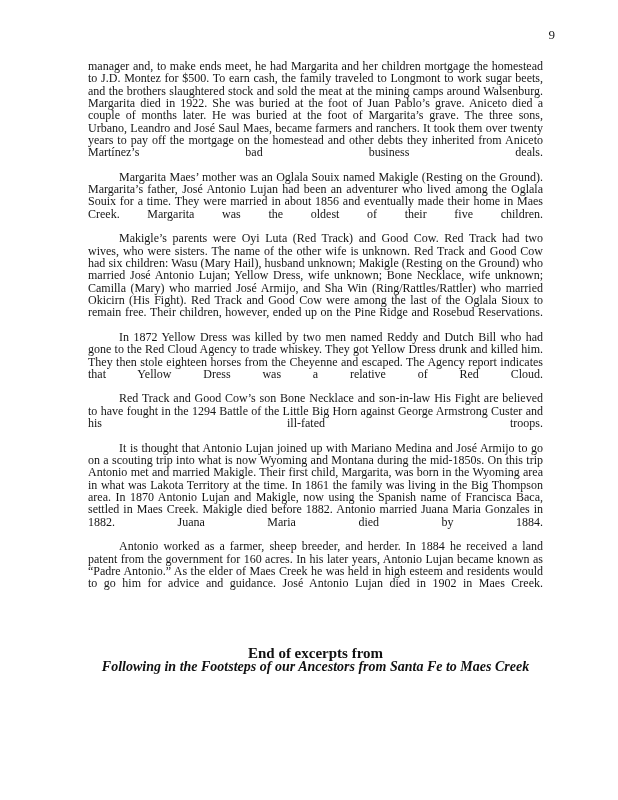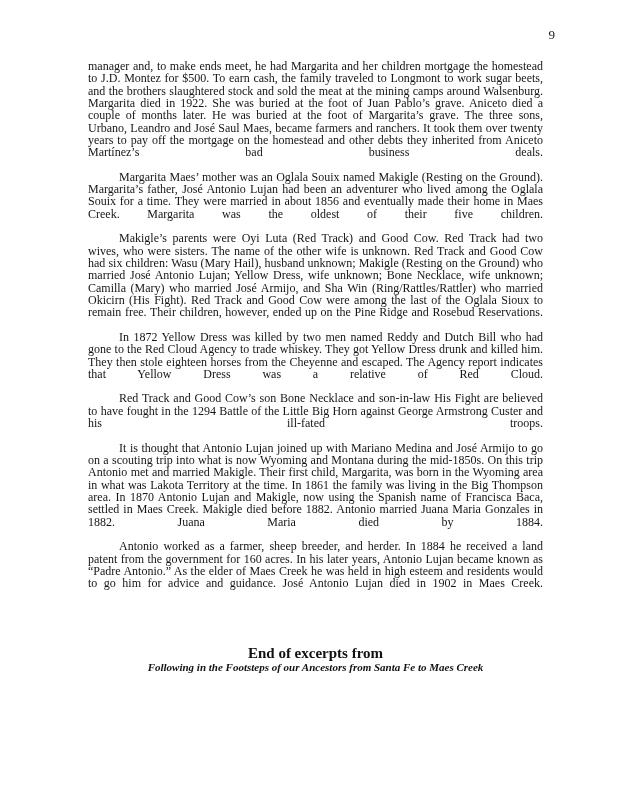--- a/index.html
+++ b/index.html
@@ -70,21 +70,21 @@
     top: 646px;
     text-align: center;
   }
   .closing-line-1 {
     font-size: 15px;
     line-height: 14px;
     font-weight: bold;
     color: #111111;
   }
   .closing-line-2 {
-    font-size: 11px;
+    font-size: 14px;
     line-height: 14px;
     font-weight: bold;
     font-style: italic;
     color: #111111;
     white-space: nowrap;
   }
 </style>
 </head>
 <body>
 

